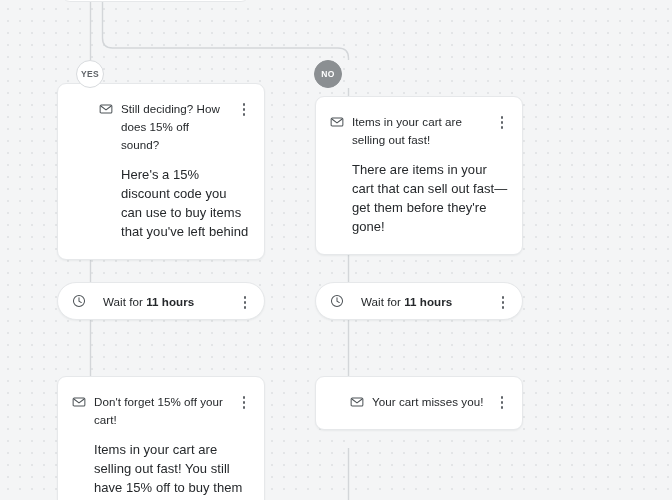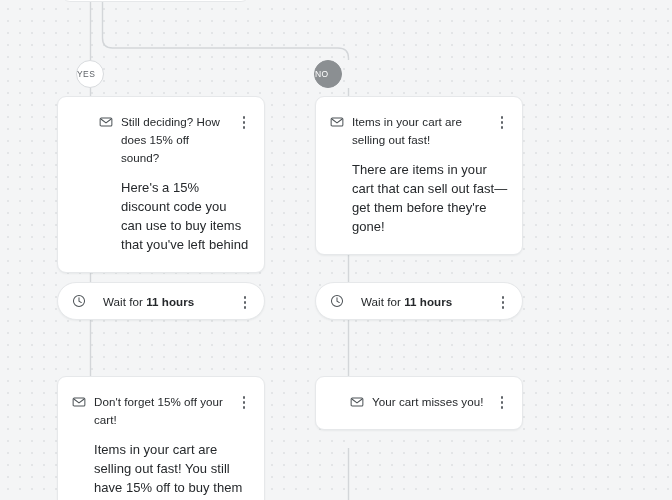--- a/index.html
+++ b/index.html
@@ -29,24 +29,24 @@
     fill: none;
     stroke: #d3d6d9;
     stroke-width: 1.4;
   }
 
   
   .badge {
     position: absolute;
     width: 28px; height: 28px;
     border-radius: 50%;
-    display: flex; align-items: center; justify-content: flex-start;
+    display: flex; align-items: center; justify-content: center;
     font-size: 8.5px;
     letter-spacing: 0.4px;
-    font-weight: 400;
+    font-weight: 700;
     z-index: 6;
   }
   .badge-yes {
     background: #ffffff;
     border: 1px solid #d8dbde;
     color: #5f6368;
   }
   .badge-no {
     background: #8b8f92;
     border: 1px solid #8b8f92;
@@ -167,21 +167,21 @@
     <path class="wire" d="M 348.5 448 L 348.5 500"></path>
   </svg>
 
   <div class="badge badge-yes" style="left:76px; top:60px;">
     <span>YES</span>
   </div>
   <div class="badge badge-no" style="left:314px; top:60px;">
     <span>NO</span>
   </div>
 
-  <div class="card" style="left:57px; top:96px;padding-left:41px;">
+  <div class="card" style="left:57px; top:83px;padding-left:41px;">
     <div class="card-head">
       <span class="mail-icon">
         <svg viewBox="0 0 16 16" width="14" height="14" fill="none" stroke="currentColor" stroke-width="1.15">
           <rect x="1.3" y="3.4" width="13.4" height="9.2" rx="1.3"></rect>
           <path d="M2.1 4.6 L8 9.1 L13.9 4.6"></path>
         </svg>
       </span>
       <div class="card-title">Still deciding? How does 15% off sound?</div>
       <div class="kebab">
         <i></i>

